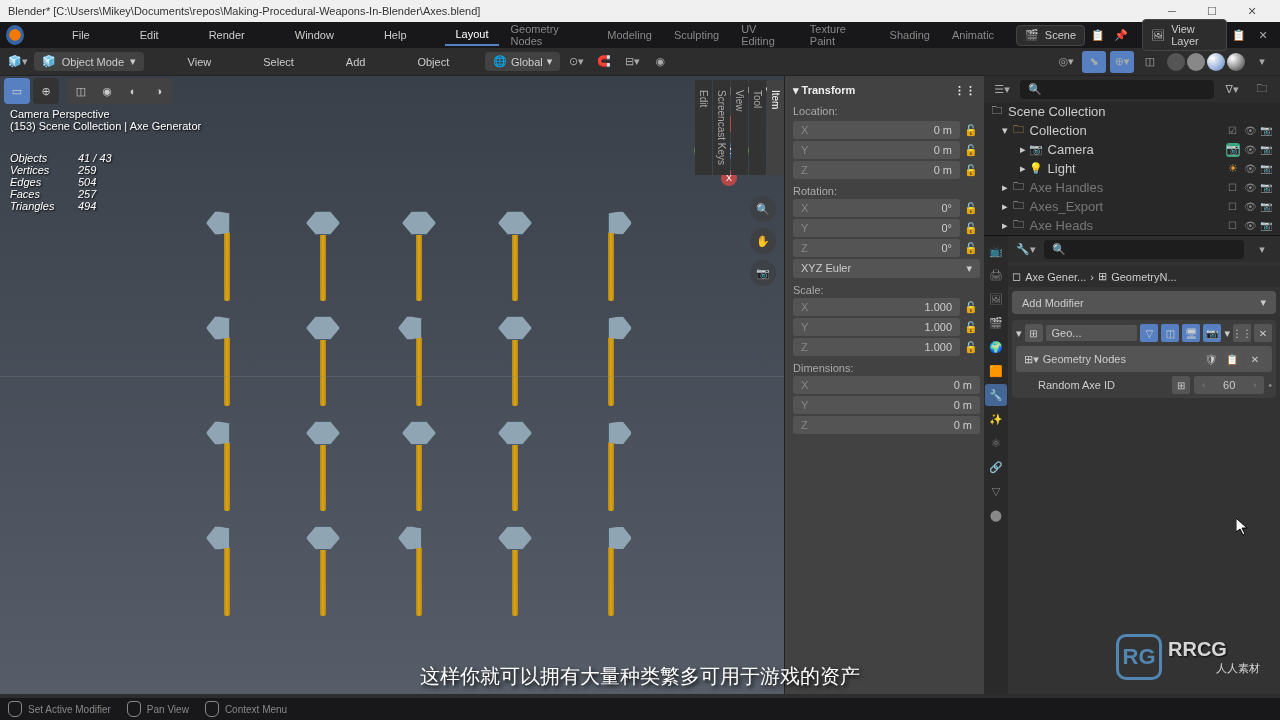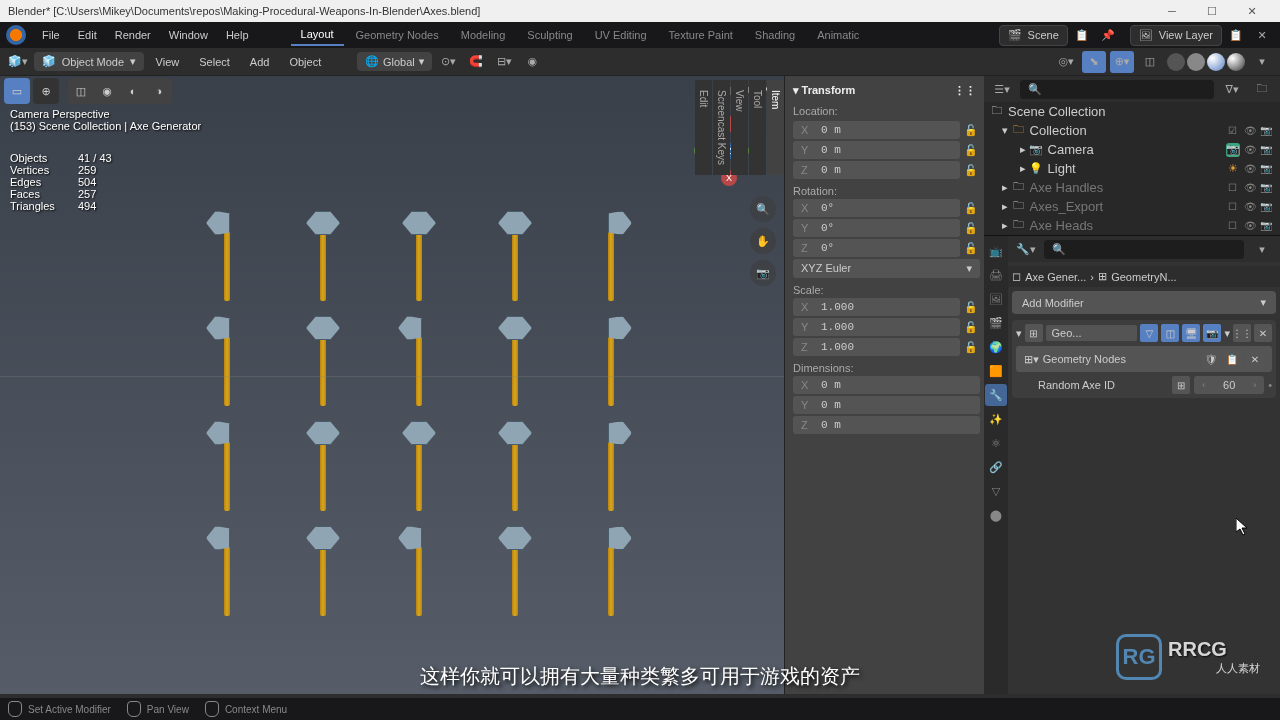--- a/index.html
+++ b/index.html
@@ -6,39 +6,39 @@
 body { background: #2d2d2d; color: #ccc; font-size: 11px; width: 1280px; height: 720px; overflow: hidden; position: relative; }
 
 
 .titlebar { background: #f0f0f0; color: #333; height: 22px; display: flex; align-items: center; padding: 0 8px; font-size: 11px; }
 .titlebar .spacer { flex: 1; }
 .win-btn { width: 40px; height: 22px; display: flex; align-items: center; justify-content: center; color: #555; }
 
 
 .topmenu { background: #18181a; height: 26px; display: flex; align-items: center; padding: 0 6px; gap: 2px; }
 .blender-icon { width: 20px; height: 20px; background: radial-gradient(circle, #f57900 40%, #3465a4 45%); border-radius: 50%; margin-right: 6px; }
-.menu-item { padding: 4px 8px; color: #ccc; cursor: pointer; }
+.menu-item { padding: 4px 8px; color: #ccc; cursor: pointer; margin-left: 32px; }
 .workspace-tab { padding: 4px 10px; color: #888; cursor: pointer; position: relative; }
 .workspace-tab.active { color: #fff; border-bottom: 2px solid #5680c2; }
 .scene-sel { background: #2d2d2d; border: 1px solid #444; border-radius: 4px; padding: 3px 8px; margin-left: 8px; display: flex; align-items: center; gap: 6px; }
 .icon-btn { width: 24px; height: 22px; display:flex; align-items:center; justify-content:center; color:#aaa; }
 
 
 .header-tb { background: #2d2d2d; height: 28px; display: flex; align-items: center; padding: 0 6px; gap: 4px; border-bottom: 1px solid #222; }
 .mode-sel { background: #424242; border-radius: 4px; padding: 3px 8px; display: flex; align-items: center; gap: 6px; }
 .orient-pill { background: #424242; border-radius: 4px; padding: 3px 8px; display:flex; align-items:center; gap:4px; }
 .shade-balls { display: flex; gap: 0; }
 .shade-ball { width: 18px; height: 18px; border-radius: 50%; background: #666; margin: 0 1px; }
 
 
 .main { display: flex; height: 618px; }
 .viewport { flex: 1; position: relative; background: linear-gradient(180deg, #3a404a 0%, #565d68 100%); }
 .vp-overlay { position: absolute; top: 4px; left: 10px; color: #fff; font-size: 11px; text-shadow: 1px 1px 2px #000; }
 .vp-stats { position: absolute; top: 60px; left: 10px; color: #fff; font-size: 11px; text-shadow: 1px 1px 2px #000; }
-.vp-stats div { display: flex; gap: 10px; }
+.vp-stats div { display: flex; gap: 10px; font-style: italic; }
 .vp-stats .statlabel { width: 58px; }
 .vp-tool { width: 26px; height: 26px; background: #424242; border-radius: 4px; display:flex; align-items:center; justify-content:center; }
 .vp-tool.active { background: #5680c2; }
 .vp-options { position: absolute; top: 4px; right: 8px; background: rgba(60,60,60,.8); padding: 3px 8px; border-radius: 4px; }
 .gizmo { position: absolute; top: 40px; right: 20px; width: 70px; height: 70px; }
 .gizmo-ball { position: absolute; width: 16px; height: 16px; border-radius: 50%; font-size: 9px; display:flex; align-items:center; justify-content:center; color:#fff; }
 .nav-btns { position: absolute; top: 120px; right: 8px; display: flex; flex-direction: column; gap: 6px; }
 .nav-btn { width: 26px; height: 26px; background: rgba(60,60,60,.6); border-radius: 50%; display:flex; align-items:center; justify-content:center; }
 
 
@@ -50,21 +50,21 @@
 
 
 .npanel { width: 200px; background: #424242; border-left: 1px solid #222; padding: 4px; overflow-y: auto; }
 .npanel-tabs { position: absolute; right: 296px; top: 104px; writing-mode: vertical-rl; display: flex; flex-direction: column; gap: 1px; }
 .ntab { background: #333; padding: 10px 3px; font-size: 10px; color: #aaa; }
 .ntab.active { background: #424242; color: #fff; }
 .panel-hdr { padding: 4px; font-weight: bold; color: #eee; }
 .prop-row { display: flex; align-items: center; margin: 2px 0; gap: 4px; }
 .prop-field { flex: 1; background: #545454; border-radius: 3px; padding: 3px 8px; display: flex; }
 .prop-axis { width: 20px; color: #888; }
-.prop-val { flex: 1; text-align: left; font-family: Liberation Mono, monospace; }
+.prop-val { flex: 1; text-align: right; }
 .lock-icn { width: 16px; color: #888; }
 
 
 .rightcol { width: 296px; background: #333; display: flex; flex-direction: column; }
 .outliner { height: 160px; background: #282828; border-bottom: 1px solid #111; overflow: hidden; }
 .out-hdr { height: 26px; background: #2d2d2d; display: flex; align-items: center; padding: 0 6px; gap: 6px; }
 .out-search { flex: 1; background: #1d1d1d; border-radius: 4px; padding: 3px 8px; color: #666; }
 .tree-row { display: flex; align-items: center; padding: 2px 6px; gap: 4px; }
 .tree-row.sel { background: #334d80; }
 .tree-icn { width: 14px; height: 14px; display:inline-flex; align-items:center; justify-content:center; }

